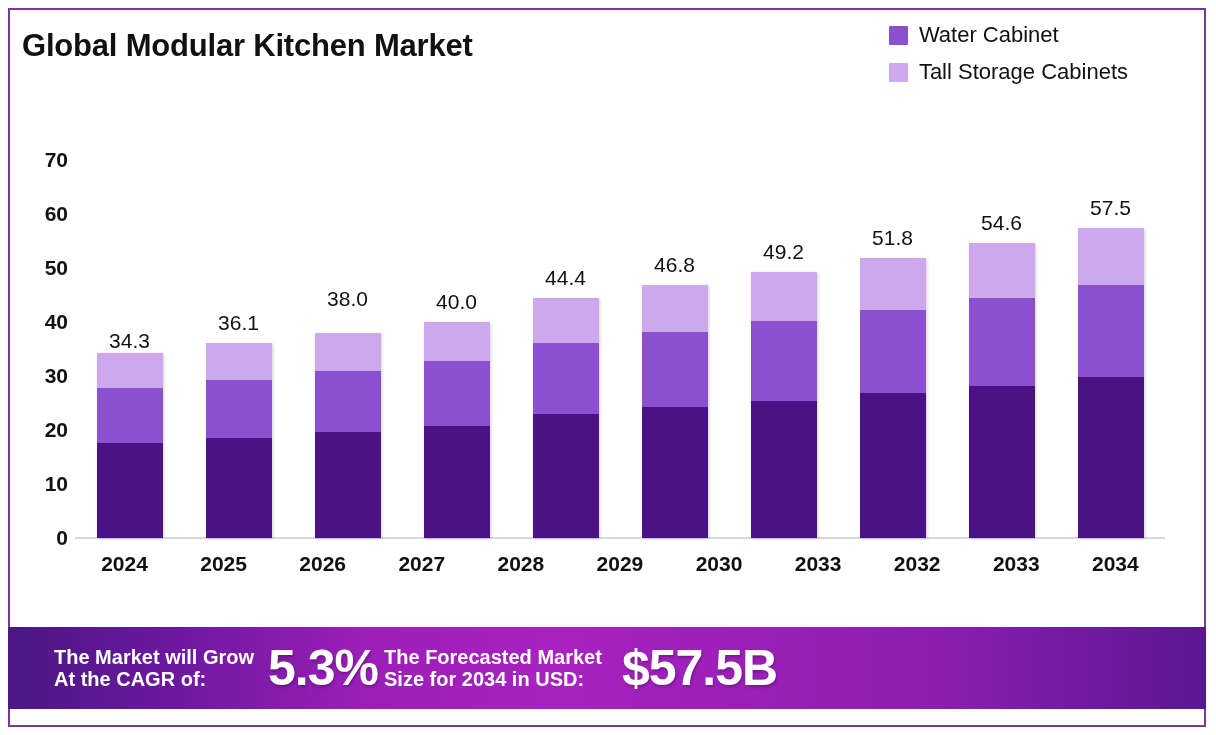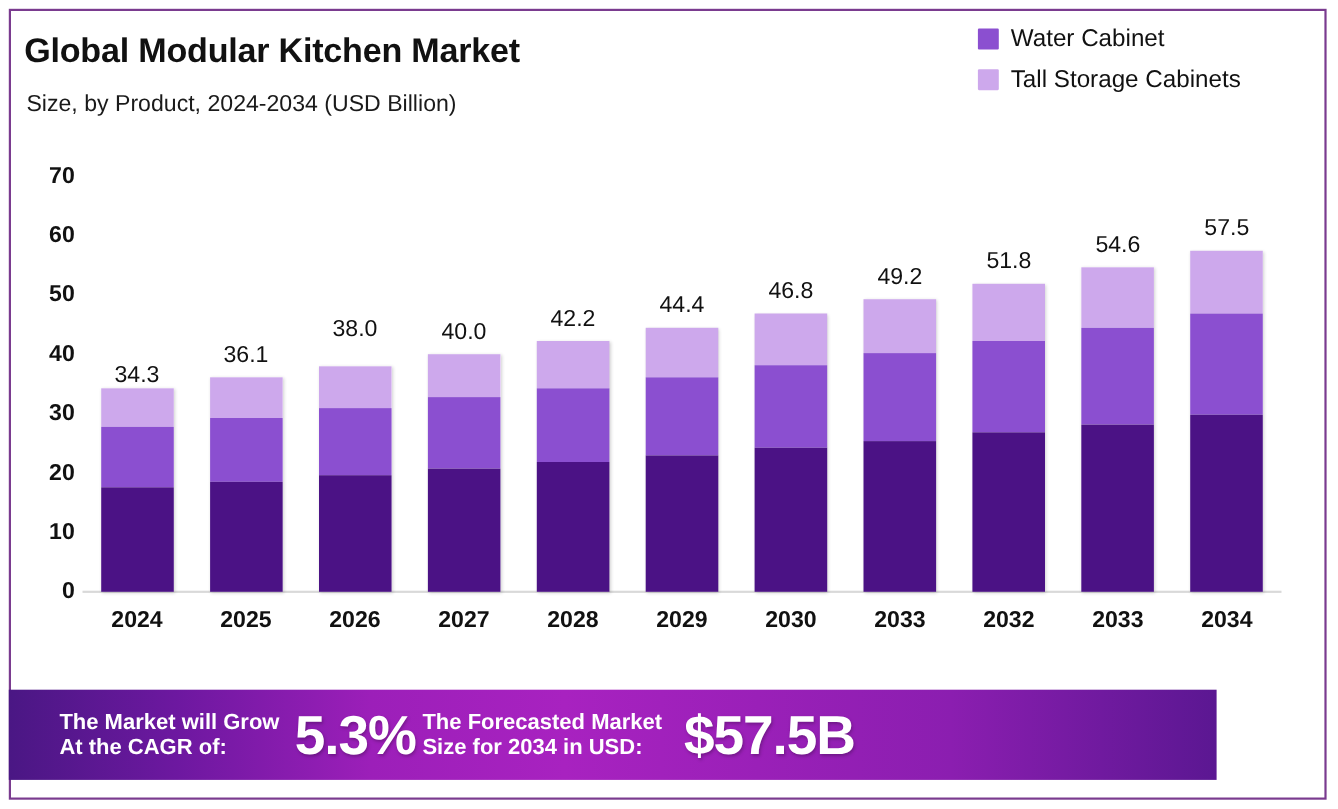--- a/index.html
+++ b/index.html
@@ -158,21 +158,21 @@
     text-align: center;
     font-size: 21px;
     font-weight: bold;
     color: #111111;
   }
   
   .banner {
     position: absolute;
     left: 8px;
     top: 627px;
-    width: 1098px;
+    width: 1198px;
     height: 82px;
     background: linear-gradient(90deg,
         #4a1784 0%, #6d18a0 14%, #9c1fb9 30%,
         #a822c0 46%, #9a20b8 62%, #8b1eb0 78%, #5b1792 100%);
     display: flex;
     align-items: center;
     overflow: hidden;
   }
   .banner-text-block {
     color: #ffffff;
@@ -223,21 +223,20 @@
   }
 </style>
 </head>
 <body>
 
 <div class="infographic">
 
   <div class="frame" style="border-color: rgb(122, 59, 143);"></div>
 
   <div class="chart-title">Global Modular Kitchen Market</div>
-  <div class="chart-subtitle">Size, by Product, 2024-2034 (USD Billion)</div>
 
   <div class="legend">
     <div class="legend-row">
       <span class="legend-swatch" style="background: rgb(139, 79, 208);"></span>
       <span class="legend-label">Water Cabinet</span>
     </div>
     <div class="legend-row">
       <span class="legend-swatch" style="background: rgb(205, 168, 236);"></span>
       <span class="legend-label">Tall Storage Cabinets</span>
     </div>
@@ -280,28 +279,20 @@
           </div>
           <div class="bar-total" style="bottom: 227px;">38.0</div>
         </div>
         <div class="bar-col">
           <div class="bar-stack">
             <div class="seg" style="background: rgb(205, 168, 236); height: 39.42px;"></div>
             <div class="seg" style="background: rgb(139, 79, 208); height: 64.26px;"></div>
             <div class="seg" style="background: rgb(75, 18, 133); height: 112.32px;"></div>
           </div>
           <div class="bar-total" style="bottom: 224px;">40.0</div>
-        </div>
-        <div class="bar-col">
-          <div class="bar-stack">
-            <div class="seg" style="background: rgb(205, 168, 236); height: 42.66px;"></div>
-            <div class="seg" style="background: rgb(139, 79, 208); height: 67.5px;"></div>
-            <div class="seg" style="background: rgb(75, 18, 133); height: 117.72px;"></div>
-          </div>
-          <div class="bar-total" style="bottom: 235.88px;">42.2</div>
         </div>
         <div class="bar-col">
           <div class="bar-stack">
             <div class="seg" style="background: rgb(205, 168, 236); height: 44.28px;"></div>
             <div class="seg" style="background: rgb(139, 79, 208); height: 71.82px;"></div>
             <div class="seg" style="background: rgb(75, 18, 133); height: 123.66px;"></div>
           </div>
           <div class="bar-total" style="bottom: 247.76px;">44.4</div>
         </div>
         <div class="bar-col">

